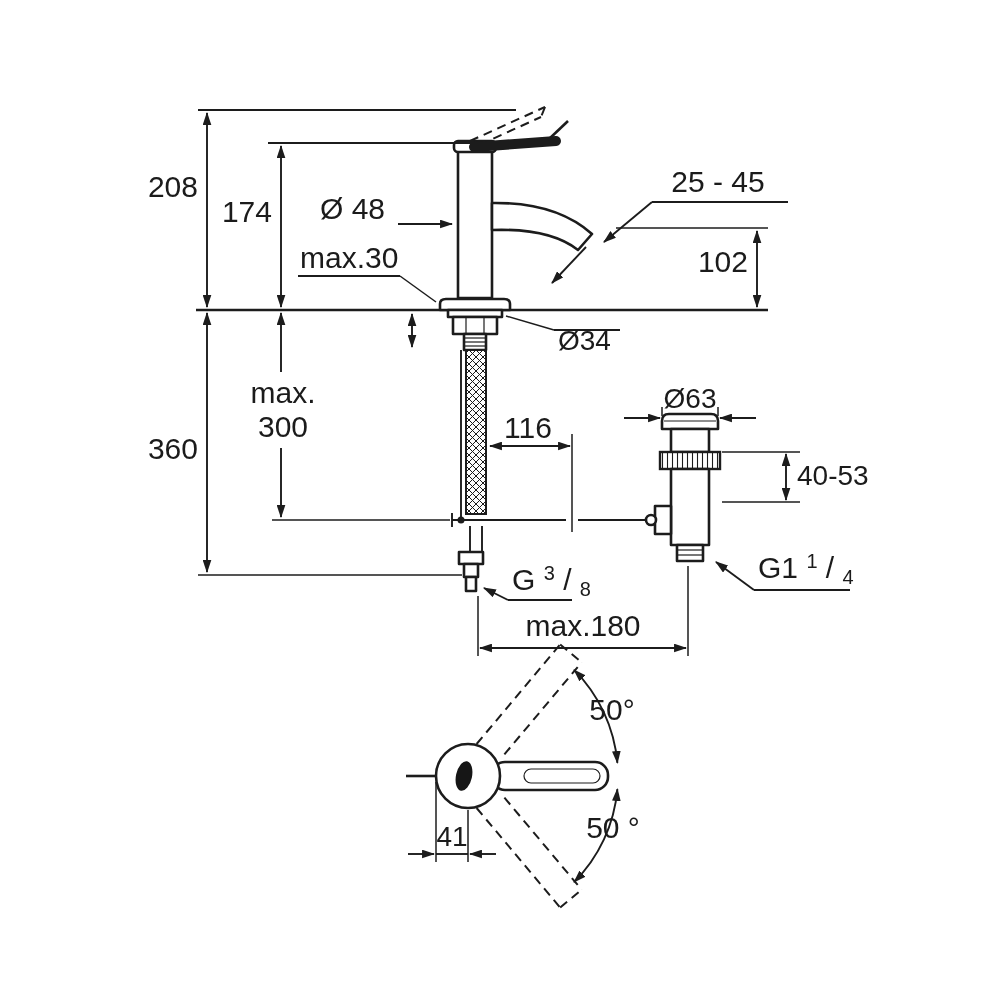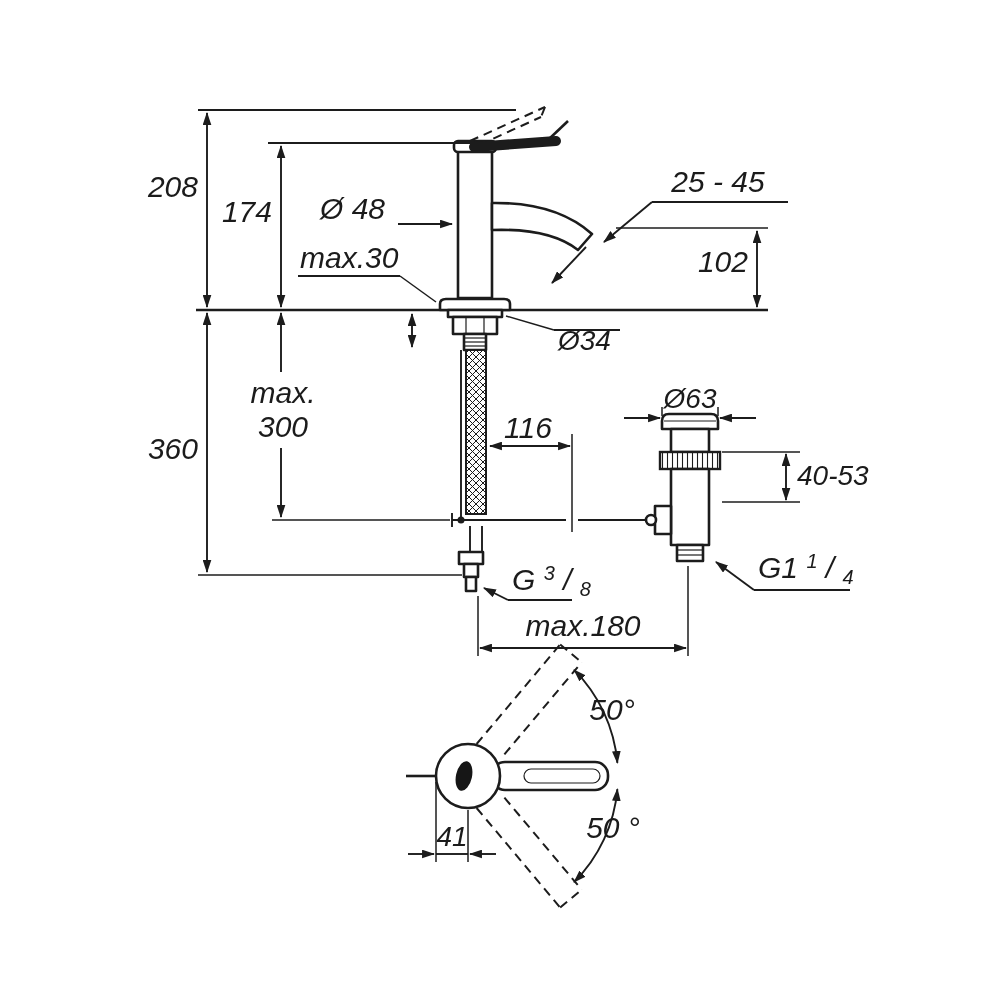--- a/index.html
+++ b/index.html
@@ -1,16 +1,16 @@
 <!DOCTYPE html>
 <html><head>
 <meta charset="utf-8">
 <style>
   html,body{margin:0;padding:0;background:#ffffff;}
-  .stage{width:1000px;height:1000px;background:#ffffff;position:relative;font-style:italic;}
+  .stage{width:1000px;height:1000px;background:#ffffff;position:relative;}
   svg{display:block;}
   .ol{fill:#ffffff;stroke:#1c1c1c;stroke-width:2.6;stroke-linejoin:round;}
   .ln{fill:none;stroke:#1c1c1c;stroke-width:2.6;}
   .thin{fill:none;stroke:#1c1c1c;stroke-width:1.2;}
   .dim{fill:none;stroke:#1c1c1c;stroke-width:1.9;}
   .ext{fill:none;stroke:#1c1c1c;stroke-width:1.5;}
   .dash{fill:none;stroke:#1c1c1c;stroke-width:2;stroke-dasharray:9 6;}
   .txt{font-family:"Liberation Sans",sans-serif;font-size:30px;fill:#1b1b1b;}
   .t28{font-size:28px;}
   .t20{font-size:20px;}

